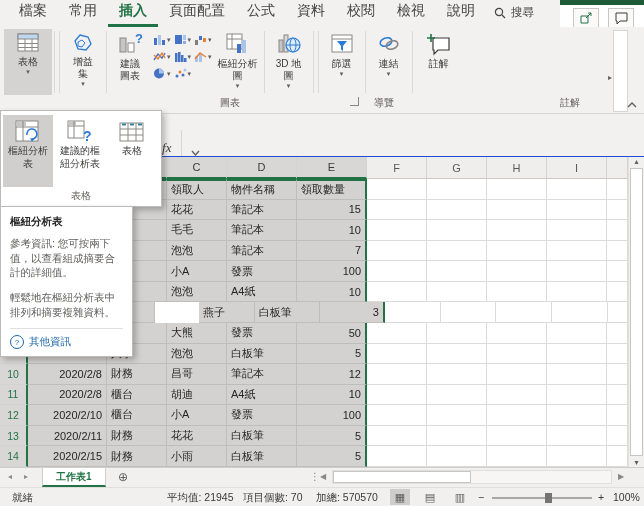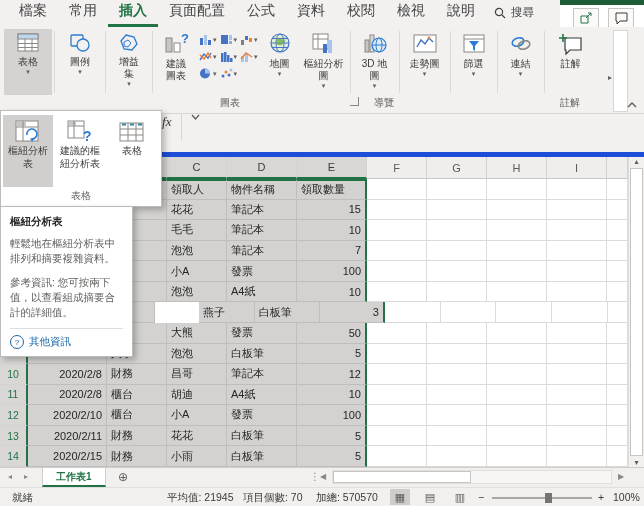--- a/index.html
+++ b/index.html
@@ -34,21 +34,21 @@
   .glabel{position:absolute;top:2px;}
   .launcher{position:absolute;top:3px;left:350px;width:8px;height:8px;
             border-right:1px solid #8a8886;border-bottom:1px solid #8a8886;}
   .ribscroll{position:absolute;top:3px;right:16px;width:13px;height:80px;background:#fff;
              border:1px solid #d8d6d4;}
   .ribnext{position:absolute;top:46px;right:32px;font-size:8px;color:#605e5c;}
   .collapse{position:absolute;bottom:3px;right:7px;}
 
   
   .formularow{position:absolute;top:114px;left:0;right:0;height:43px;background:#f3f1f0;
-              display:flex;align-items:flex-start;box-sizing:border-box;border-bottom:5px solid #1d4ed8;}
+              display:flex;align-items:flex-end;box-sizing:border-box;border-bottom:1px solid #1d4ed8;}
   .fb-check{margin-left:140px;color:#9a9896;font-size:12px;}
   .fb-fx{margin:0 10px 0 12px;font-style:italic;font-family:"Liberation Serif","DejaVu Serif",serif;
          font-size:13px;color:#3b3a39;}
   .fb-sepv{width:1px;height:26px;background:#d8d6d4;margin-right:2px;}
   .fb-input{flex:1;height:26px;background:#fff;border:1px solid #e1dfdd;display:flex;
             align-items:center;padding-left:9px;font-size:11.5px;color:#262626;}
   .fb-dd{width:22px;display:flex;justify-content:center;color:#605e5c;}
 
   
   .gridwrap{position:absolute;top:157px;left:0;width:628px;height:310px;background:#fff;overflow:hidden;}
@@ -167,30 +167,20 @@
           <svg width="24" height="22" viewBox="0 0 24 22">
               <rect x="2" y="2" width="20" height="17" fill="#fff" stroke="#8a8886"></rect>
               <rect x="2" y="2" width="20" height="5" fill="#bdd7ee" stroke="#8a8886"></rect>
               <path d="M2 11.5 h20 M2 15.5 h20 M9 7 v12 M16 7 v12" stroke="#8a8886" fill="none"></path>
             </svg>
         </span>
         <span class="lbl">表格</span>
         <span class="glyph-dd">▾</span>
       </div>
       <div class="sep"></div>
-      <div class="rbtn" style="width:46px">
-        <span>
-          <svg width="24" height="22" viewBox="0 0 24 22">
-              <rect x="3" y="3" width="12" height="11" rx="1" fill="none" stroke="#2b7cd3" stroke-width="1.3"></rect>
-              <circle cx="15" cy="13" r="6" fill="#f3f1f0" stroke="#2b7cd3" stroke-width="1.3"></circle>
-            </svg>
-        </span>
-        <span class="lbl">圖例</span>
-        <span class="glyph-dd">▾</span>
-      </div>
       <div class="sep"></div>
       <div class="rbtn" style="width:42px">
         <span>
           <svg width="24" height="22" viewBox="0 0 24 22">
               <path d="M9 3 L17 5 L20 12 L15 18 L7 17 L4 9 Z" fill="none" stroke="#2b7cd3" stroke-width="1.3"></path>
               <path d="M7 10 l4 -2 l3 3 l-3 4 l-4 -1 z" fill="none" stroke="#2b7cd3"></path>
             </svg>
         </span>
         <span class="lbl" style="width:26px">增益集</span>
         <span class="glyph-dd">▾</span>
@@ -286,32 +276,20 @@
             <span>
                 <svg width="13" height="11" viewBox="0 0 13 11">
                   <rect x="1" y="5" width="3" height="6" fill="#a9c4ea"></rect>
                   <rect x="5" y="3" width="3" height="8" fill="#a9c4ea"></rect>
                   <polyline points="1,8 6,2 12,6" fill="none" stroke="#ed7d31" stroke-width="1.4"></polyline>
                 </svg>
               </span>
             <span class="glyph-dd">▾</span>
           </div>
         </div>
-      </div>
-      <div class="rbtn" style="width:40px">
-        <span>
-          <svg width="26" height="24" viewBox="0 0 26 24">
-              <circle cx="13" cy="11" r="9" fill="#e2efda" stroke="#4472c4" stroke-width="1.2"></circle>
-              <ellipse cx="13" cy="11" rx="4" ry="9" fill="none" stroke="#4472c4"></ellipse>
-              <path d="M4 11 h18 M5.5 6.5 h15 M5.5 15.5 h15" stroke="#4472c4" fill="none"></path>
-              <path d="M8 6 q3 3 1 6 q3 2 6 1 q1 -4 4 -5" fill="#70ad47" opacity="0.8" stroke="none"></path>
-            </svg>
-        </span>
-        <span class="lbl">地圖</span>
-        <span class="glyph-dd">▾</span>
       </div>
       <div class="rbtn" style="width:48px">
         <span>
           <svg width="26" height="24" viewBox="0 0 26 24">
               <rect x="2" y="2" width="15" height="15" fill="#fff" stroke="#8a8886"></rect>
               <path d="M2 7 h15 M7 2 v15" stroke="#8a8886"></path>
               <rect x="12" y="12" width="4" height="9" fill="#4472c4"></rect>
               <rect x="17" y="8" width="4" height="13" fill="#a9c4ea"></rect>
             </svg>
         </span>
@@ -326,31 +304,20 @@
               <rect x="8" y="3" width="4" height="17" fill="#d9d8d6" stroke="#8a8886"></rect>
               <circle cx="17" cy="13" r="7" fill="#deebf7" stroke="#2b7cd3" stroke-width="1.2"></circle>
               <ellipse cx="17" cy="13" rx="3" ry="7" fill="none" stroke="#2b7cd3"></ellipse>
               <path d="M10 13 h14" stroke="#2b7cd3"></path>
             </svg>
         </span>
         <span class="lbl" style="width:34px">3D 地圖</span>
         <span class="glyph-dd">▾</span>
       </div>
       <div class="sep"></div>
-      <div class="rbtn" style="width:46px">
-        <span>
-          <svg width="26" height="24" viewBox="0 0 26 24">
-              <rect x="2" y="3" width="22" height="17" fill="#fff" stroke="#8a8886"></rect>
-              <polyline points="5,15 9,8 13,12 17,6 21,10" fill="none" stroke="#4472c4" stroke-width="1.4"></polyline>
-              <circle cx="17" cy="6" r="1.4" fill="#ed7d31"></circle>
-            </svg>
-        </span>
-        <span class="lbl">走勢圖</span>
-        <span class="glyph-dd">▾</span>
-      </div>
       <div class="sep"></div>
       <div class="rbtn" style="width:42px">
         <span>
           <svg width="26" height="24" viewBox="0 0 26 24">
               <rect x="3" y="3" width="20" height="17" fill="#fff" stroke="#8a8886"></rect>
               <path d="M3 7 h20" stroke="#8a8886"></path>
               <path d="M8 9 h10 l-4 5 v5 l-2 -1.5 v-3.5 z" fill="#2b7cd3"></path>
             </svg>
         </span>
         <span class="lbl">篩選</span>
@@ -644,22 +611,22 @@
             </svg>
         </span>
         <span>表格</span>
       </div>
     </div>
     <div class="flygroup">表格</div>
   </div>
 
   <div class="tipbox">
     <div class="tip-title">樞紐分析表</div>
+    <div class="tip-body">參考資訊: 您可按兩下值，以查看組成摘要合計的詳細值。</div>
     <div class="tip-body">輕鬆地在樞紐分析表中排列和摘要複雜資料。</div>
-    <div class="tip-body">參考資訊: 您可按兩下值，以查看組成摘要合計的詳細值。</div>
     <div class="tip-linkrow">
       <span class="qcirc">?</span>
       <span>其他資訊</span>
     </div>
   </div>
 
   <div class="sheetbar">
     <span class="sb-nav" style="left:8px">◂</span>
     <span class="sb-nav" style="left:24px">▸</span>
     <div class="sheettab">

